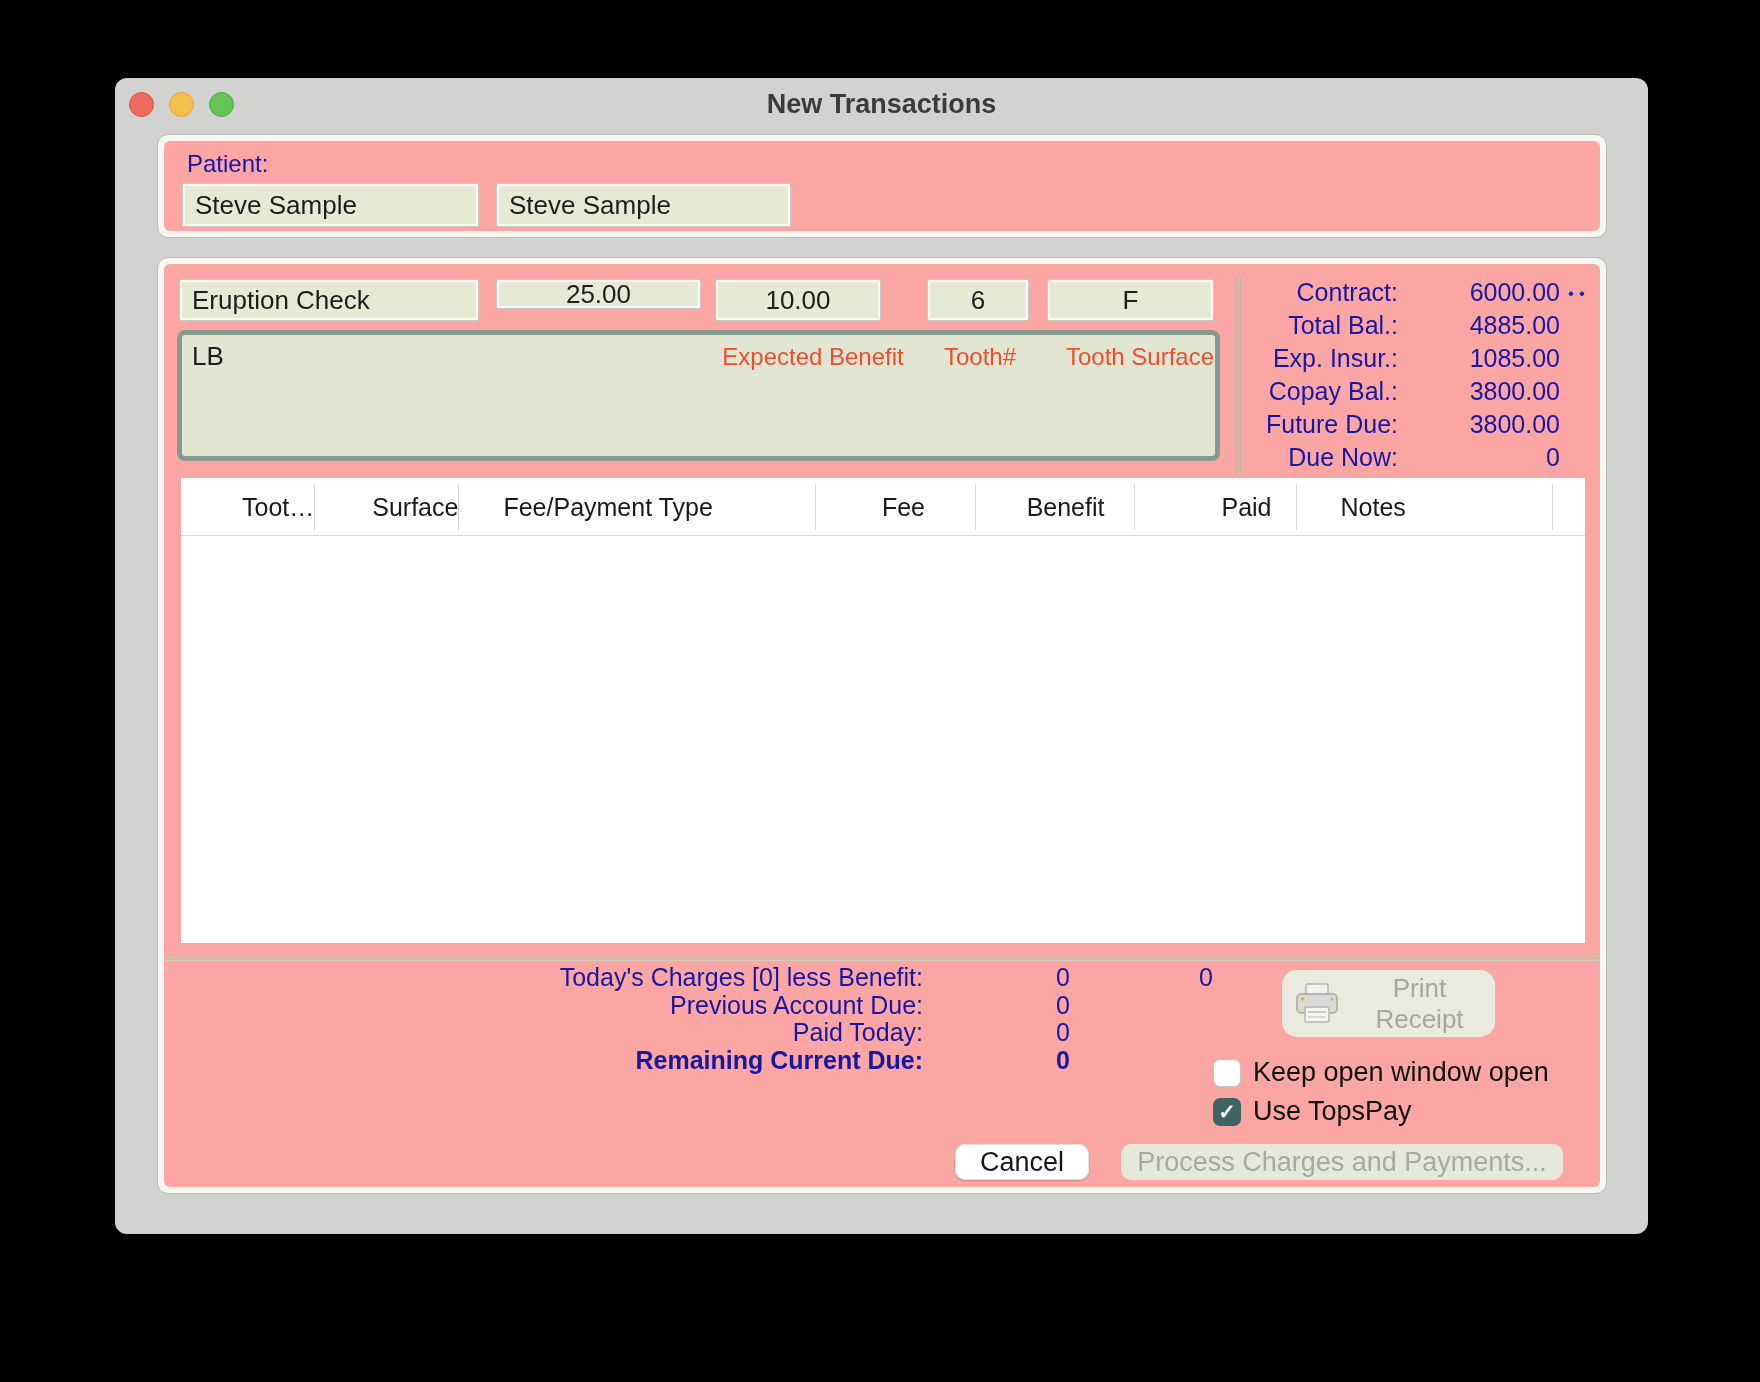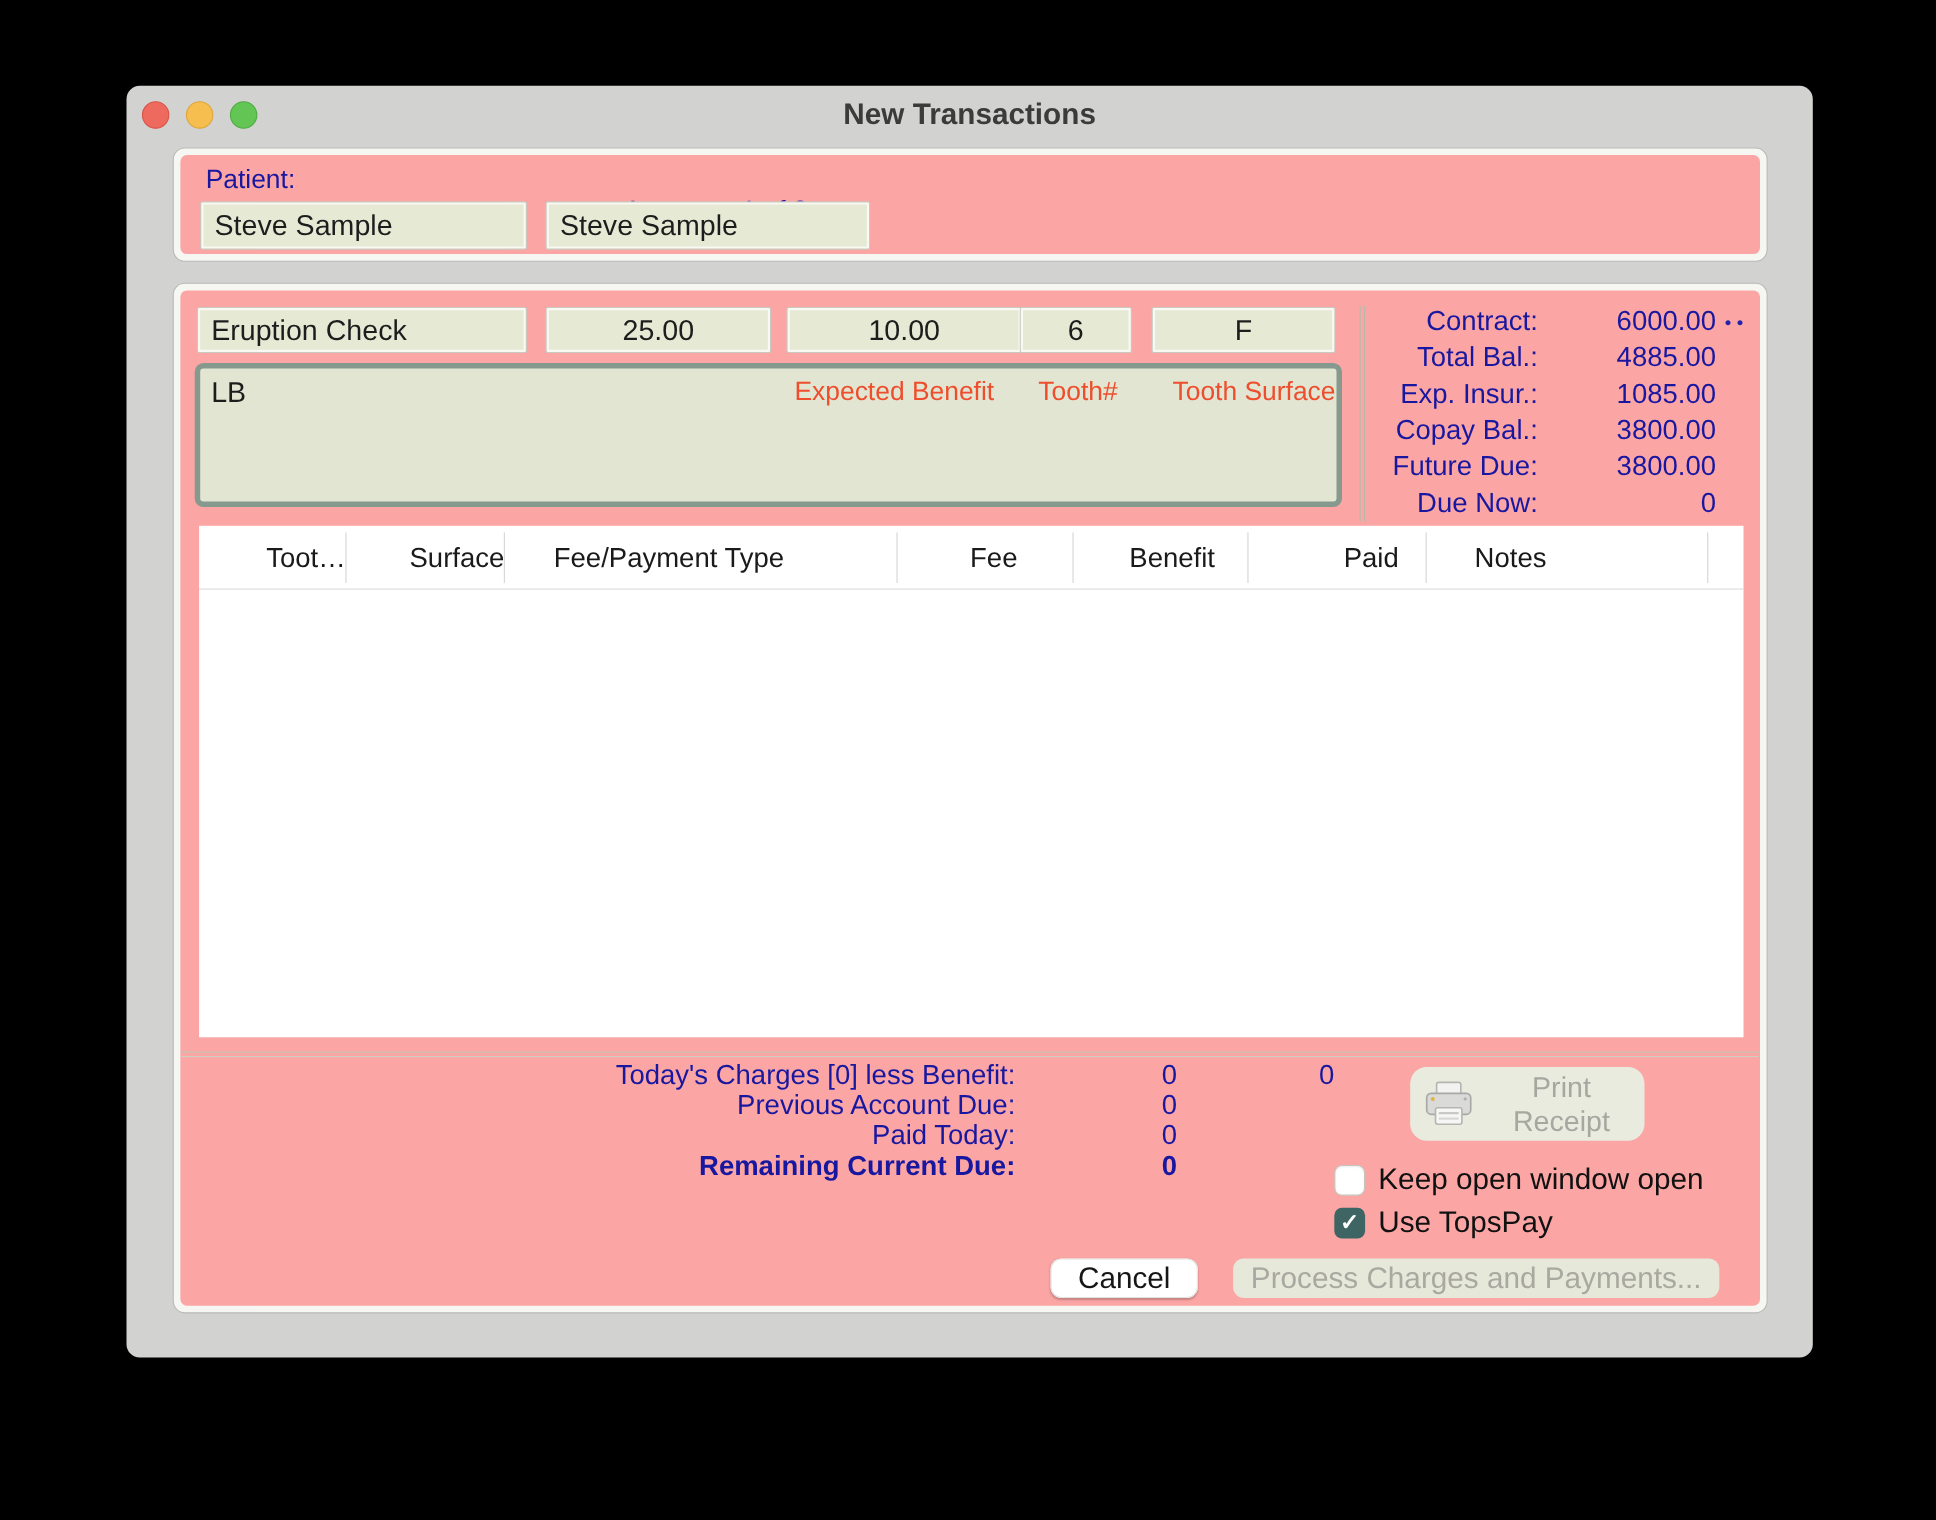--- a/index.html
+++ b/index.html
@@ -85,22 +85,22 @@
           <span>Account:</span>&nbsp;&nbsp;<span>1 of 2</span>
         </div>
         <input class="field" style="left: 333px; top: 43px; width: 293px; height: 42px;" readonly="" value="Steve Sample">
       </div>
     </div>
 
     <div class="panel panel2">
       <div class="panel-inner">
 
         <input class="field" style="left: 16px; top: 16px; width: 298px; height: 40px;" readonly="" value="Eruption Check">
-        <input class="field center" style="left: 333px; top: 16px; width: 203px; height: 40px;" readonly="" value="25.00">
-        <input class="field center" style="left: 552px; top: 16px; width: 212px; height: 40px;" readonly="" value="10.00">
+        <input class="field center" style="left: 333px; top: 16px; width: 203px; height: 28px;" readonly="" value="25.00">
+        <input class="field center" style="left: 552px; top: 16px; width: 164px; height: 40px;" readonly="" value="10.00">
         <input class="field center" style="left: 764px; top: 16px; width: 100px; height: 40px;" readonly="" value="6">
         <input class="field center" style="left: 884px; top: 16px; width: 165px; height: 40px;" readonly="" value="F">
 
         <div class="notes-box">
           <div class="note-text">LB</div>
           <div class="hint" style="left:631px;">Expected Benefit</div>
           <div class="hint" style="left:798px;">Tooth#</div>
           <div class="hint" style="left:958px;">Tooth Surface</div>
         </div>
 

